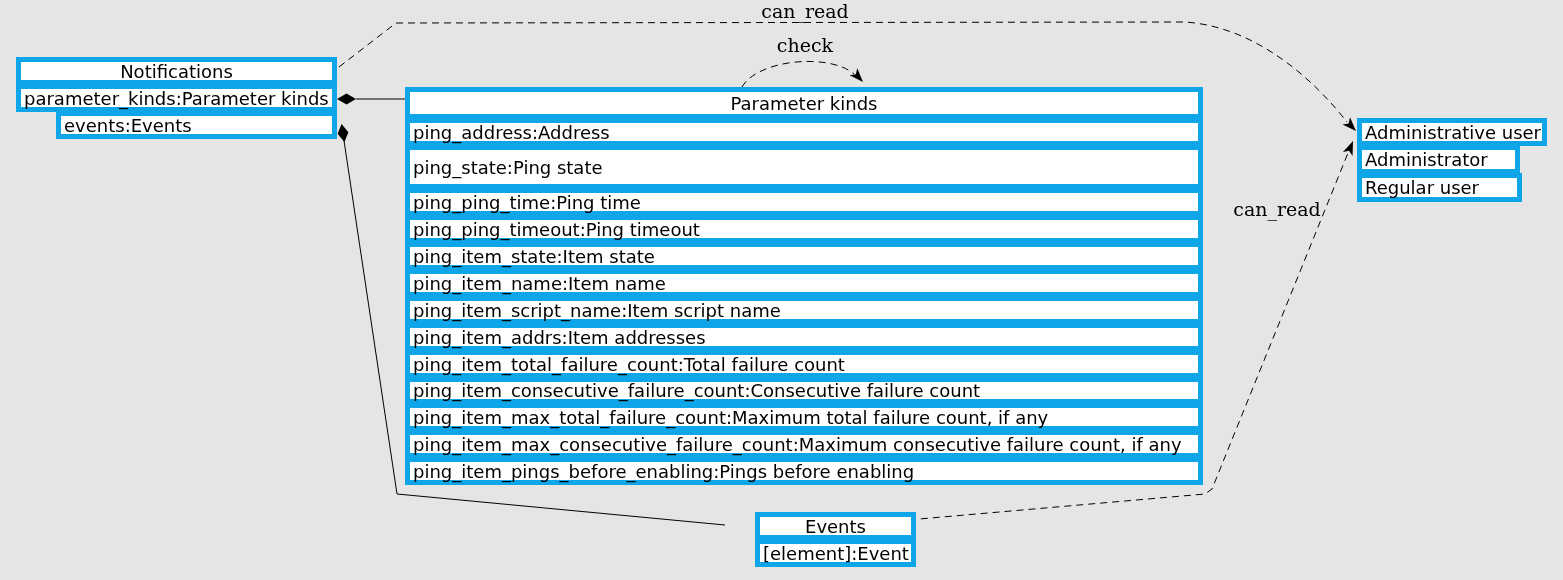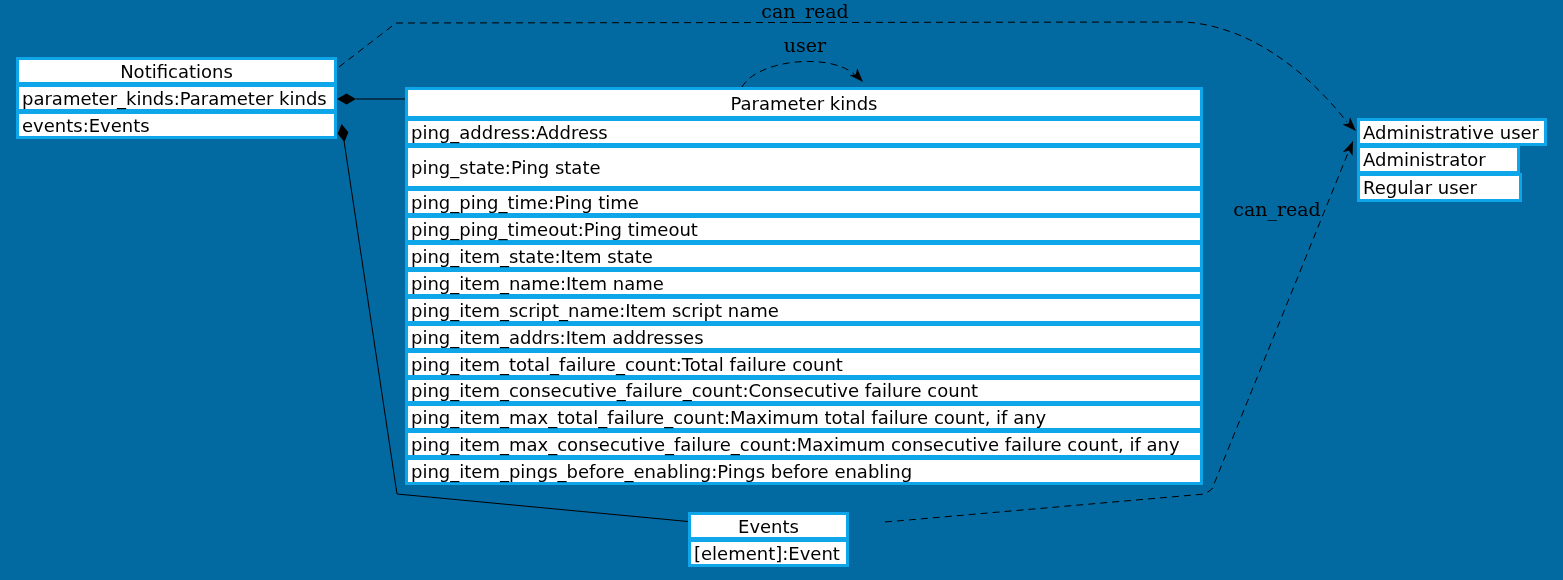--- a/index.html
+++ b/index.html
@@ -1,29 +1,29 @@
 <!DOCTYPE html>
 <html><head>
 <meta charset="utf-8">
 <style>
   html,body { margin:0; padding:0; background:#ffffff; }
   #canvas {
     position:relative;
     width:1563px; height:580px;
-    background:#0369a1;
+    background:#e5e5e5;
     font-family:"DejaVu Sans", sans-serif;
     color:#000;
     overflow:hidden;
     text-decoration:underline;
   }
   #edge-layer { position:absolute; left:0; top:0; z-index:0; }
   .node { position:absolute; z-index:1; font-size:18px; }
   .cell {
     box-sizing:border-box;
-    border:3px solid #0ea5e9;
+    border:5px solid #0ea5e9;
     background:#fff;
     display:flex;
     align-items:center;
     white-space:nowrap;
     overflow:visible;
   }
   .cell + .cell { margin-top:-1px; }
   .hdr { justify-content:center; }
   .row { padding-left:3px; }
   .edge-label {
@@ -52,27 +52,27 @@
     <polygon points="0,0 -14,-5.2 -10.5,0 -14,5.2" fill="#000" transform="translate(1356,131) rotate(46)"></polygon>
 
     <path d="M742,87 C758,59 830,53 854,74" stroke="#000" stroke-width="1" fill="none" stroke-dasharray="7,5"></path>
     <polygon points="0,0 -14,-5.2 -10.5,0 -14,5.2" fill="#000" transform="translate(863,82) rotate(47)"></polygon>
 
     <path d="M885,522 L1205,494 L1212,489 L1348,153" stroke="#000" stroke-width="1" fill="none" stroke-dasharray="7,5"></path>
     <polygon points="0,0 -14,-5.2 -10.5,0 -14,5.2" fill="#000" transform="translate(1353,141) rotate(-68)"></polygon>
   </svg>
 
   <div class="edge-label" style="left:750px; top:2px;">can_read</div>
-  <div class="edge-label" style="left:750px; top:36px;">user</div>
+  <div class="edge-label" style="left:750px; top:36px;">check</div>
   <div class="edge-label" style="left:1222px; top:200px;">can_read</div>
 
   <div class="node" style="left:16px; top:57px; width:321px;">
     <div class="cell hdr" style="height:28px;">Notifications</div>
     <div class="cell row" style="height:28px;">parameter_kinds:Parameter kinds</div>
-    <div class="cell row" style="height:28px;">events:Events</div>
+    <div class="cell row" style="height:28px;margin-left:40px;">events:Events</div>
   </div>
 
   <div class="node" style="left:405px; top:87px; width:798px;">
     <div class="cell hdr" style="height:32px;">Parameter kinds</div>
     <div class="cell row" style="height:28px;">ping_address:Address</div>
     <div class="cell row" style="height:44px;">ping_state:Ping state</div>
     <div class="cell row" style="height:28px;">ping_ping_time:Ping time</div>
     <div class="cell row" style="height:28px;">ping_ping_timeout:Ping timeout</div>
     <div class="cell row" style="height:28px;">ping_item_state:Item state</div>
     <div class="cell row" style="height:28px;">ping_item_name:Item name</div>
@@ -84,18 +84,18 @@
     <div class="cell row" style="height:28px;">ping_item_max_consecutive_failure_count:Maximum consecutive failure count, if any</div>
     <div class="cell row" style="height:28px;">ping_item_pings_before_enabling:Pings before enabling</div>
   </div>
 
   <div class="node" style="left:1357px; top:118px; width:190px;">
     <div class="cell row" style="height:28px; width:190px;">Administrative user</div>
     <div class="cell row" style="height:29px; width:163px;">Administrator</div>
     <div class="cell row" style="height:29px; width:165px;">Regular user</div>
   </div>
 
-  <div class="node" style="left:688px; top:512px; width:161px;">
+  <div class="node" style="left:755px; top:512px; width:161px;">
     <div class="cell hdr" style="height:28px;">Events</div>
     <div class="cell row" style="height:28px;">[element]:Event</div>
   </div>
 
 </div>
 
 </body></html>

